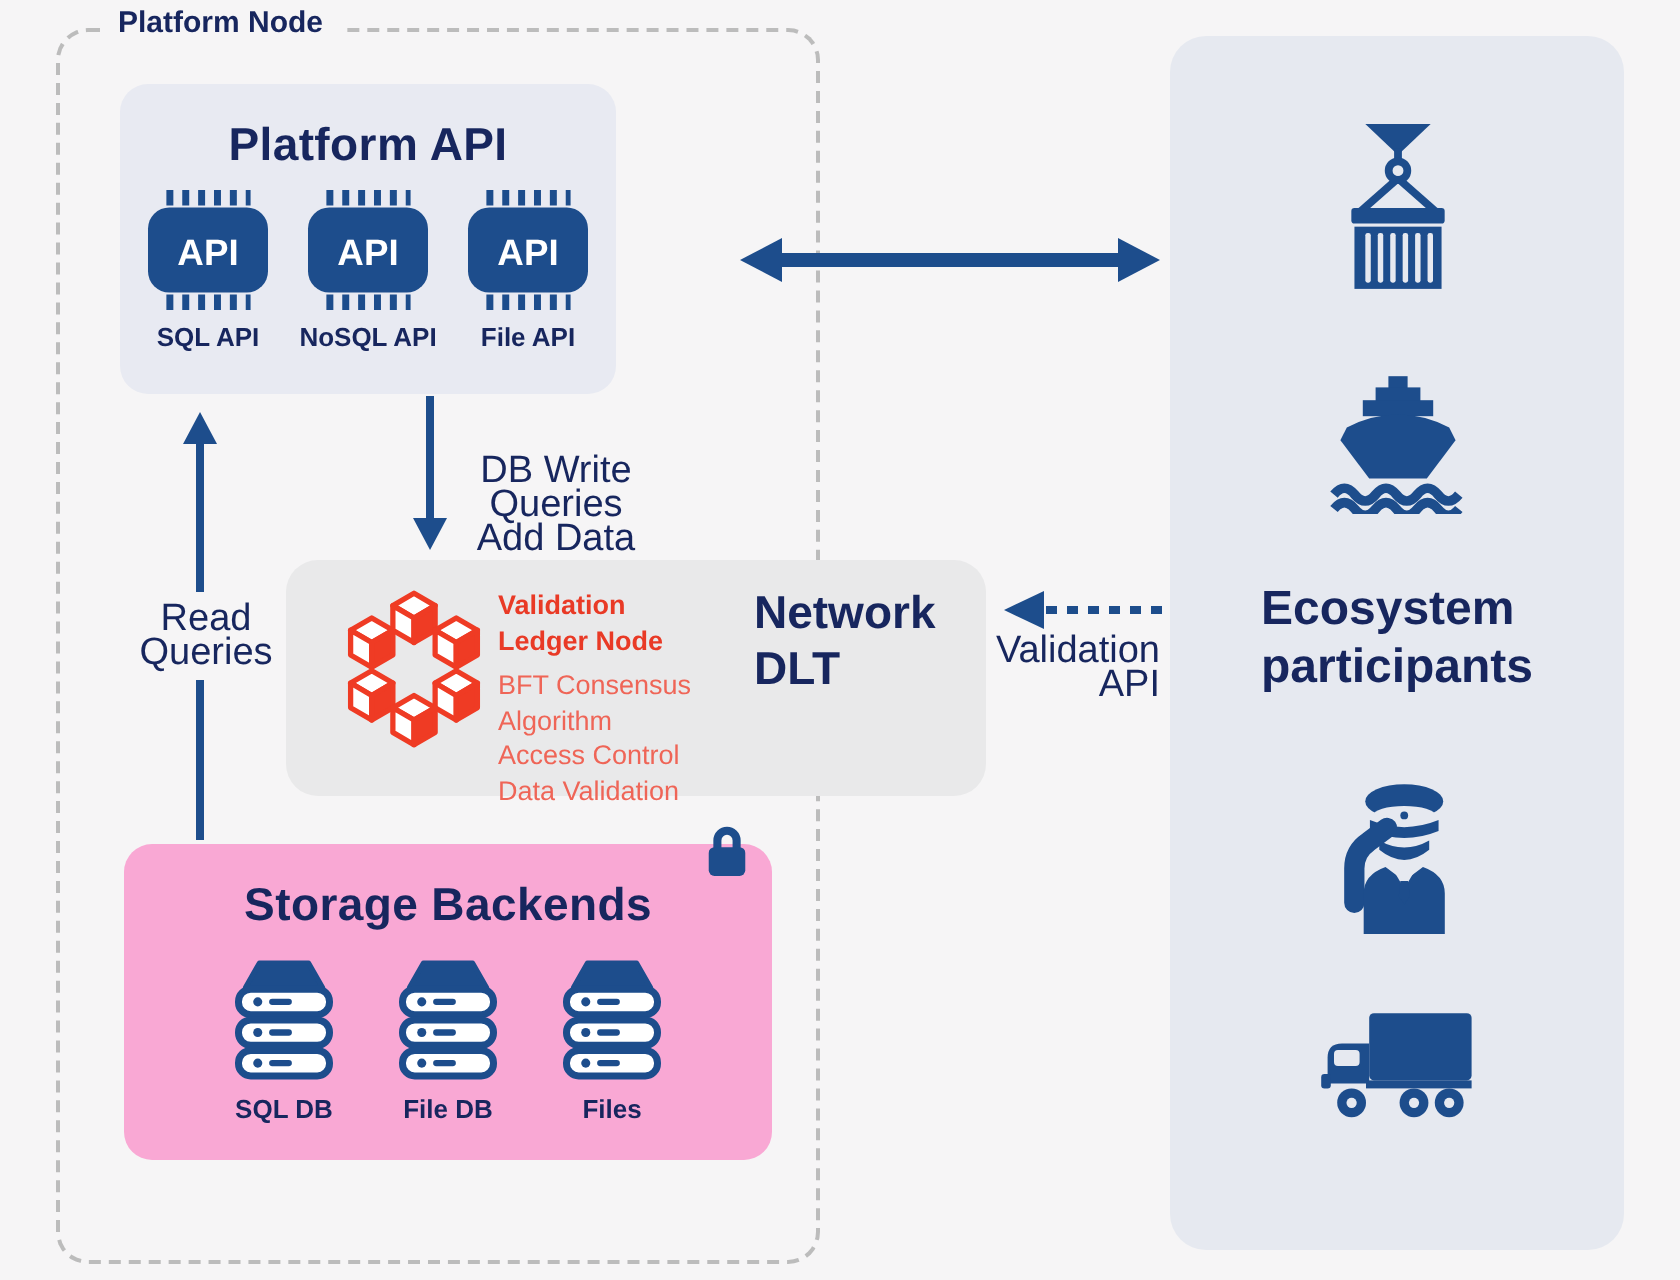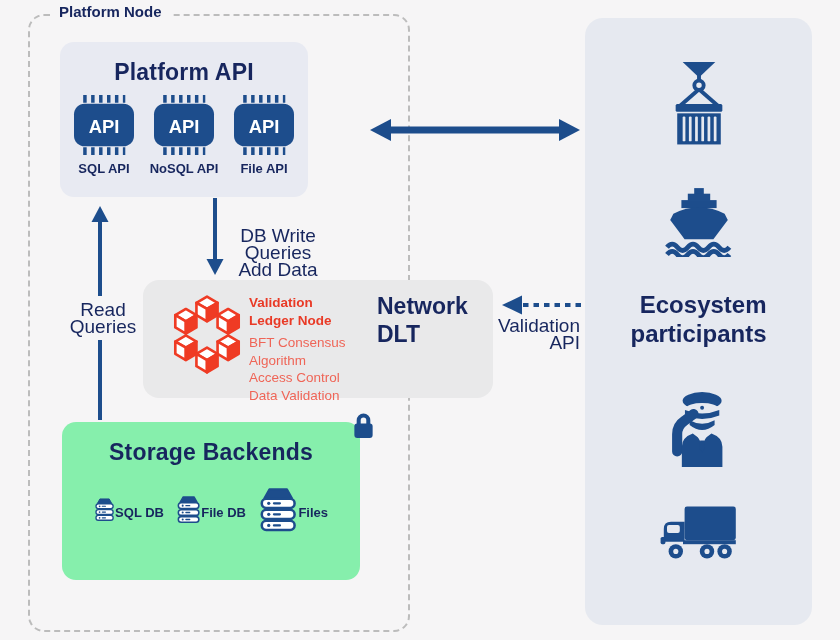--- a/index.html
+++ b/index.html
@@ -18,29 +18,29 @@
   .chip-unit{width:70px;display:flex;flex-direction:column;align-items:center;}
   .chip-caption{margin-top:6px;font-size:13px;font-weight:bold;white-space:nowrap;}
 
   .dlt-box{left:143px;top:280px;width:350px;height:118px;background:#e9e9ea;border-radius:16px;}
   .dlt-icon{position:absolute;left:27px;top:14px;}
   .dlt-text{position:absolute;left:106px;top:14px;width:118px;font-size:13.5px;line-height:1.3;}
   .dlt-node-title{color:#e93a26;font-weight:bold;}
   .dlt-features{color:#ef6557;margin-top:5px;}
   .dlt-net-title{position:absolute;left:234px;top:13px;font-size:23px;font-weight:bold;line-height:1.2;}
 
-  .storage-box{left:62px;top:422px;width:298px;height:158px;background:#86efac;border-radius:14px;text-align:center;}
+  .storage-box{left:62px;top:422px;width:324px;height:158px;background:#f9a8d4;border-radius:14px;text-align:center;}
   .storage-box .box-title{margin-top:17px;font-size:23px;font-weight:bold;letter-spacing:.2px;}
   .db-row{display:flex;justify-content:center;gap:12px;margin-top:12px;}
-  .db-unit{width:70px;display:flex;align-items:center;}
+  .db-unit{width:70px;display:flex;flex-direction:column;align-items:center;}
   .db-caption{margin-top:6px;font-size:13px;font-weight:bold;white-space:nowrap;}
 
   .eco-panel{left:585px;top:18px;width:227px;height:607px;background:#e6e9f0;border-radius:18px;
              display:flex;flex-direction:column;align-items:center;}
-  .eco-title{margin-top:34px;font-size:24px;font-weight:bold;text-align:right;line-height:1.2;}
+  .eco-title{margin-top:34px;font-size:24px;font-weight:bold;text-align:left;line-height:1.2;}
 
   
   .arrow-label{font-size:19px;font-weight:normal;line-height:17px;}
   .lbl-dbwrite{left:218px;top:227px;width:120px;text-align:center;}
   .lbl-read{left:63px;top:301px;width:80px;text-align:center;}
   .lbl-validation{left:488px;top:317px;width:92px;text-align:right;}
 
   svg{display:block;}
 </style>
 </head>

